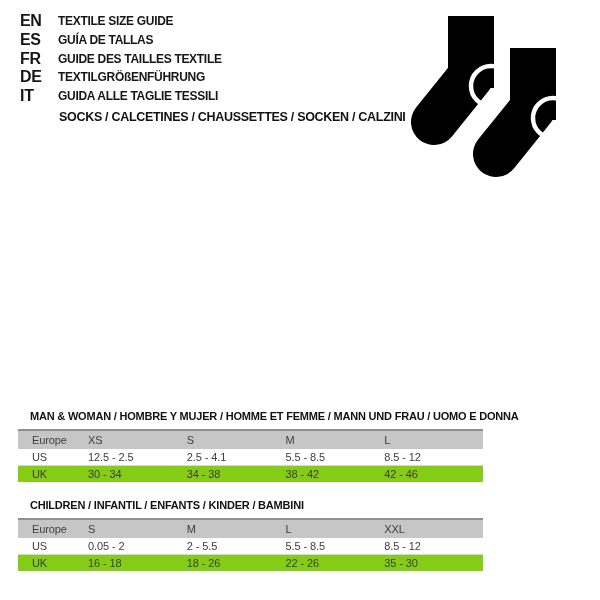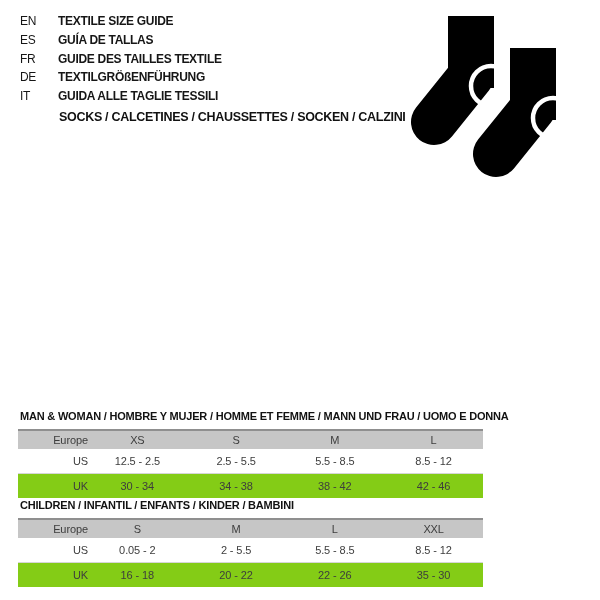--- a/index.html
+++ b/index.html
@@ -3,43 +3,43 @@
 <meta charset="utf-8">
 <style>
   html,body{margin:0;padding:0;background:#ffffff;}
   .page{
     position:relative;width:600px;height:600px;background:#ffffff;overflow:hidden;
     font-family:"Liberation Sans",sans-serif;color:#141414;
   }
   
   .lang-list{position:absolute;left:20px;top:12px;}
   .lang-row{display:flex;height:18.7px;align-items:center;}
-  .lang-code{width:38px;font-size:12px;font-weight:normal;letter-spacing:-0.3px;color:#161616;}
+  .lang-code{width:38px;font-size:16px;font-weight:bold;letter-spacing:-0.3px;color:#161616;}
   .lang-label{font-size:12px;font-weight:bold;letter-spacing:-0.3px;color:#161616;white-space:nowrap;text-align:right;}
   
   .category{position:absolute;left:20px;top:110px;font-size:12.5px;font-weight:bold;
     letter-spacing:-0.3px;color:#111;white-space:nowrap;margin-left:39px;}
   
   .socks{position:absolute;left:408px;top:16px;width:150px;height:165px;}
   
   .tbl-sec{position:absolute;left:18px;width:465px;}
   .tbl-sec.first{top:409px;}
   .tbl-sec.second{top:498px;}
   .tbl-title{font-size:11px;font-weight:bold;letter-spacing:-0.2px;color:#121212;
-    line-height:14px;margin:0 0 6px 2px;white-space:nowrap;}
+    line-height:14px;margin:0 0 6px 12px;white-space:nowrap;}
   table.size{border-collapse:collapse;table-layout:fixed;width:465px;}
   table.size th,table.size td{
     padding:0;font-size:11px;font-weight:normal;letter-spacing:-0.1px;color:#3d3d3d;
-    text-align:center;vertical-align:middle;white-space:nowrap;
+    text-align:left;vertical-align:middle;white-space:nowrap;
   }
   table.size thead th{background:#c6c6c6;border-top:2px solid #8f8f8f;height:18px;}
-  table.size tbody td{height:24px;}
+  table.size tbody td{height:16px;}
   table.size tbody tr.row-us td{background:#ffffff;border-bottom:1px solid #d6d6d6;}
   table.size tbody tr.row-uk td{background:#84cc16;}
-  table.size th.first,table.size td.first{text-align:right;padding-left:22px;}
+  table.size th.first,table.size td.first{text-align:left;padding-left:14px;}
 </style>
 </head>
 <body>
 
 <div class="page">
 
   <div class="lang-list" id="lang-list">
       <div class="lang-row">
         <span class="lang-code">EN</span>
         <span class="lang-label">TEXTILE SIZE GUIDE</span>
@@ -94,21 +94,21 @@
             <th>XS</th>
             <th>S</th>
             <th>M</th>
             <th>L</th>
           </tr>
         </thead>
         <tbody>
           <tr class="row-us">
             <td class="first">US</td>
             <td>12.5 - 2.5</td>
-            <td>2.5 - 5.5</td>
+            <td>2.5 - 4.1</td>
             <td>5.5 - 8.5</td>
             <td>8.5 - 12</td>
           </tr>
           <tr class="row-uk">
             <td class="first">UK</td>
             <td>30 - 34</td>
             <td>34 - 38</td>
             <td>38 - 42</td>
             <td>42 - 46</td>
           </tr>
@@ -138,21 +138,21 @@
           <tr class="row-us">
             <td class="first">US</td>
             <td>0.05 - 2</td>
             <td>2 - 5.5</td>
             <td>5.5 - 8.5</td>
             <td>8.5 - 12</td>
           </tr>
           <tr class="row-uk">
             <td class="first">UK</td>
             <td>16 - 18</td>
-            <td>20 - 22</td>
+            <td>18 - 26</td>
             <td>22 - 26</td>
             <td>35 - 30</td>
           </tr>
         </tbody>
       </table>
     </section>
 
 </div>
 
 </body></html>

